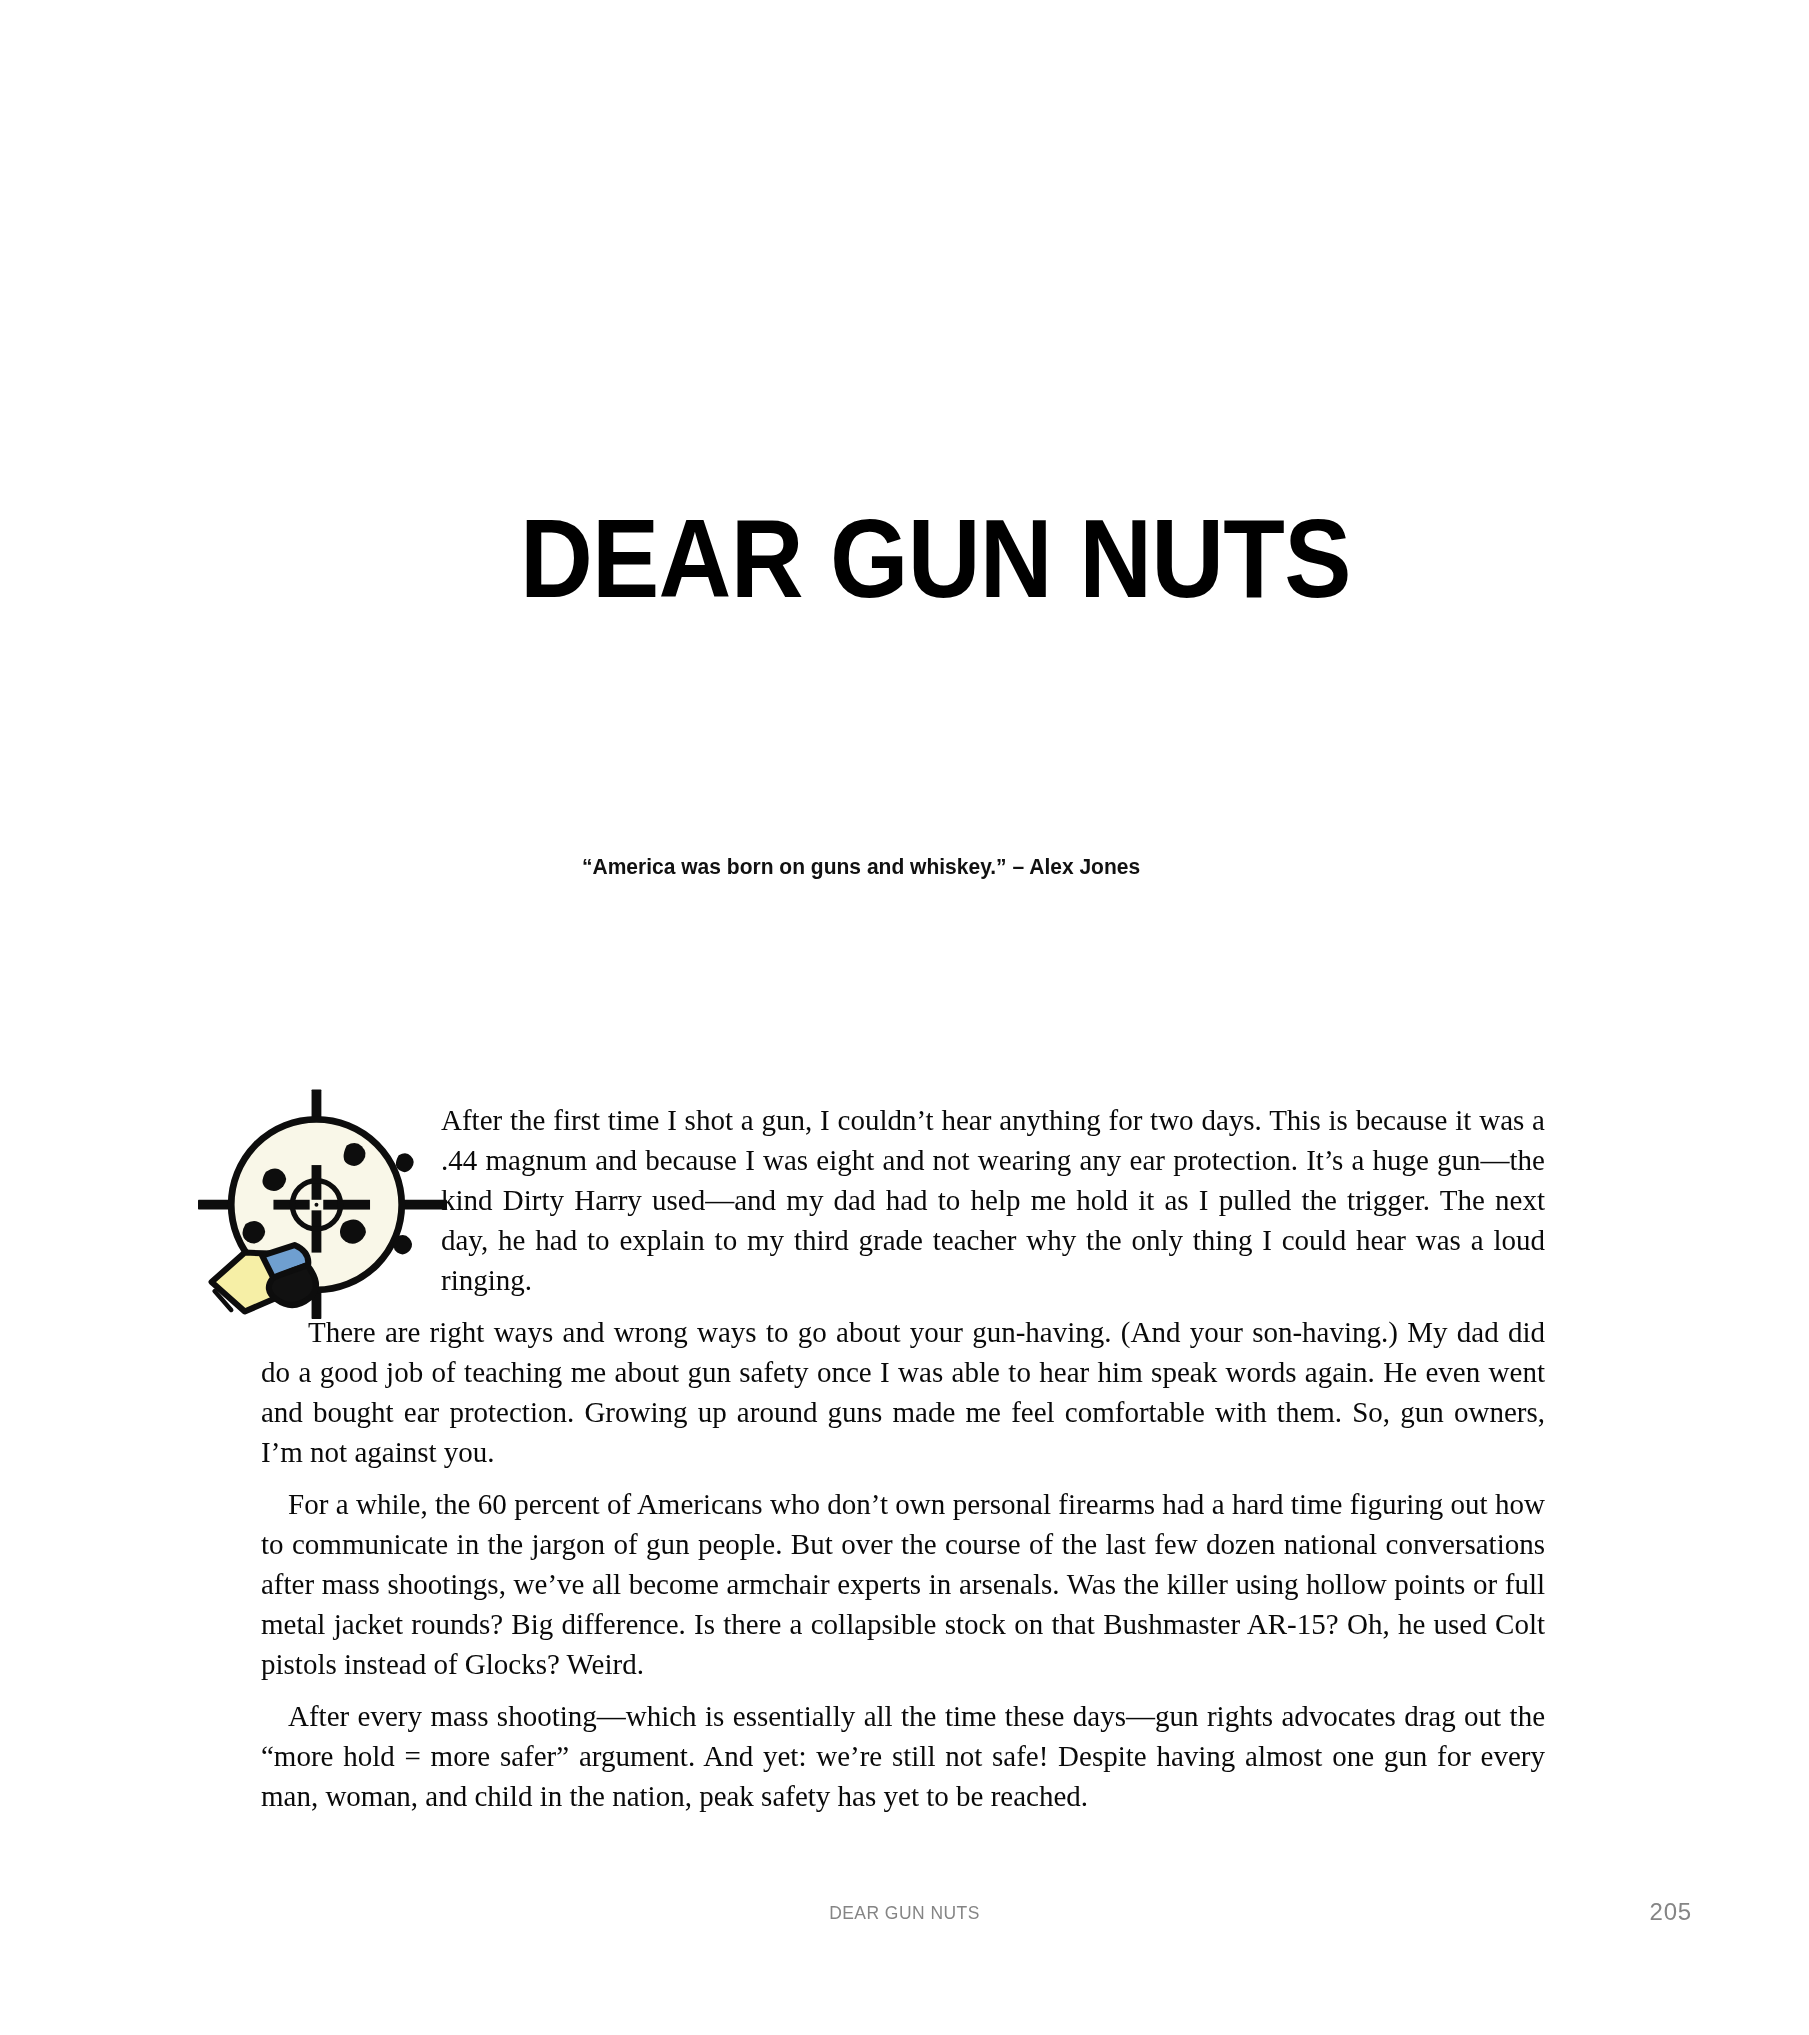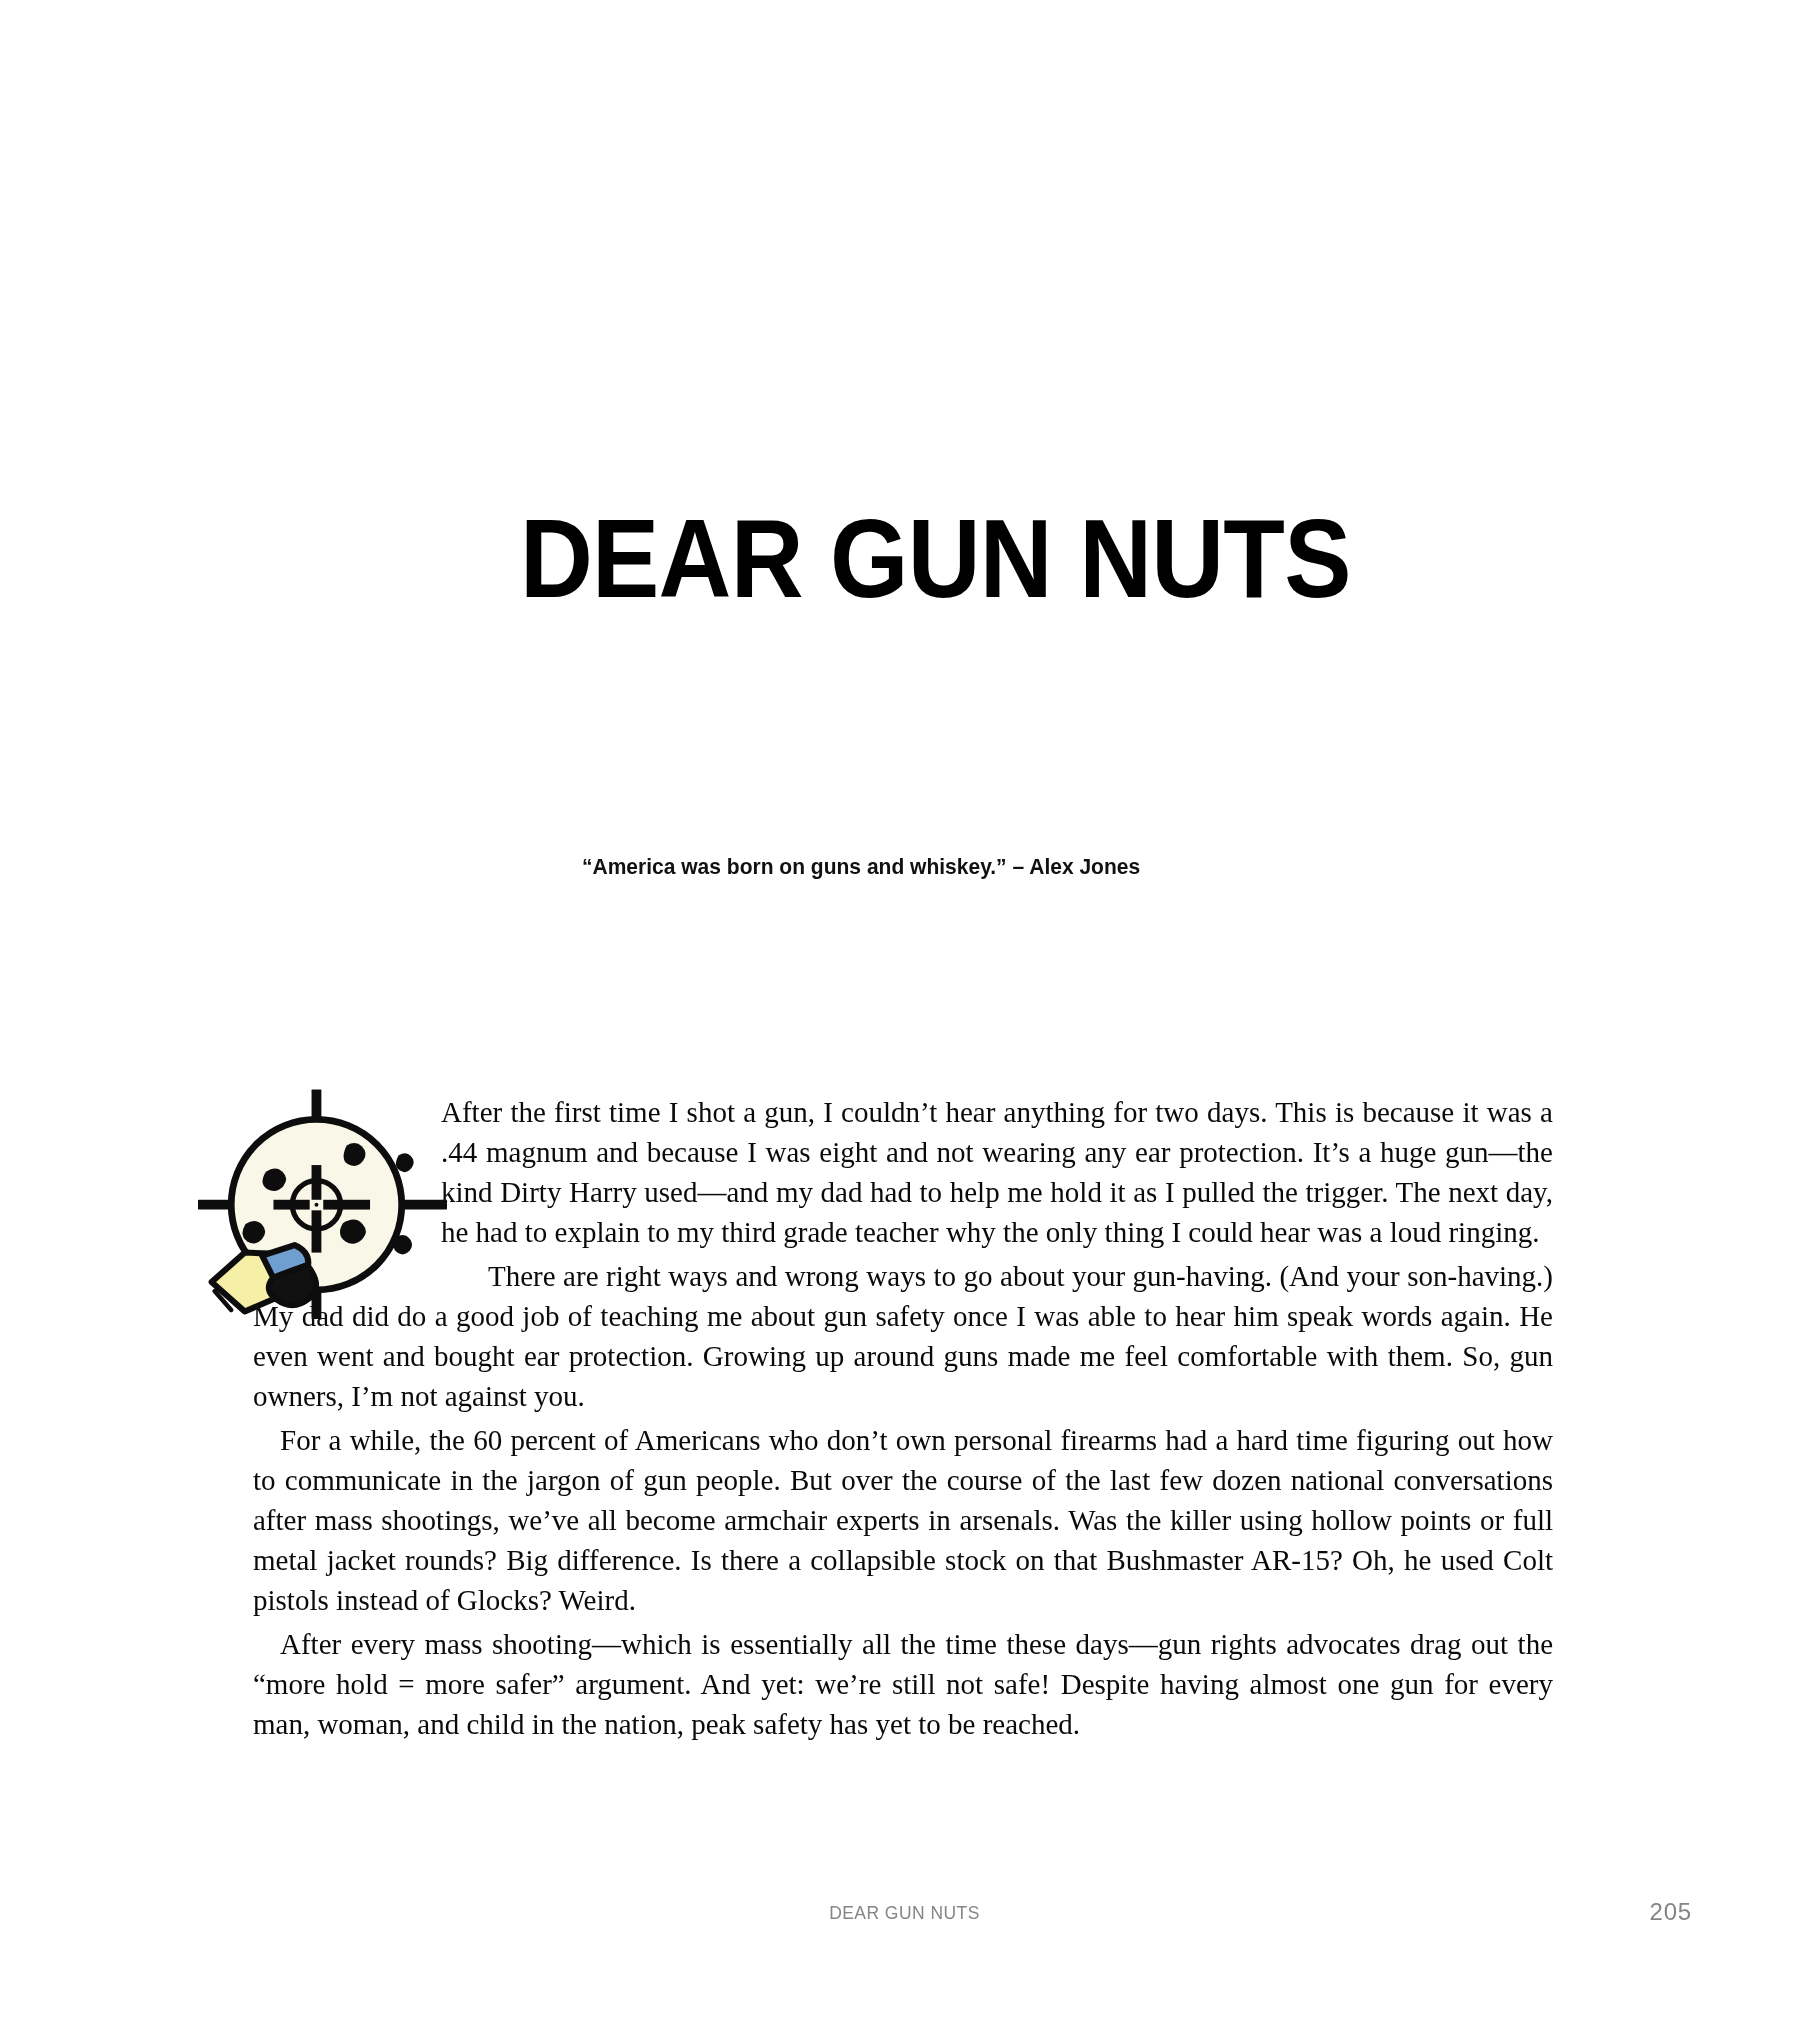--- a/index.html
+++ b/index.html
@@ -68,21 +68,21 @@
     width: 1308px;
     font-family: "Liberation Serif", "DejaVu Serif", serif;
     font-size: 29px;
     line-height: 40px;
     color: #0a0a0a;
     text-align: justify;
     text-justify: inter-word;
     hyphens: manual;
   }
   .body-col p {
-    margin: 4px;
+    margin: 12px;
     text-align: justify;
   }
   
   .art-spacer {
     float: left;
     width: 192px;
     height: 204px;
     shape-outside: inset(0);
   }
   .p-first {

